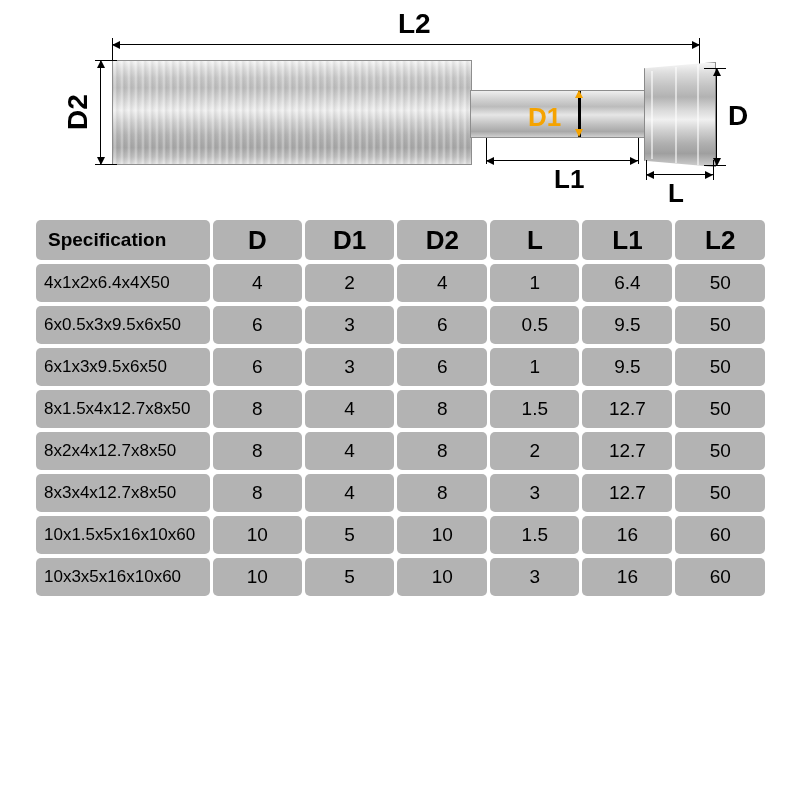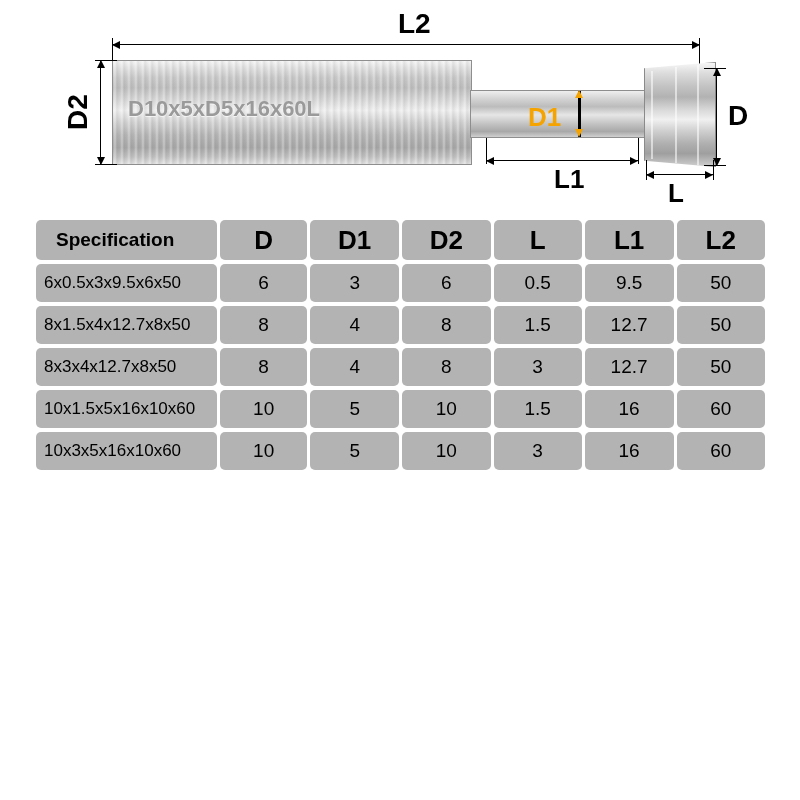--- a/index.html
+++ b/index.html
@@ -148,21 +148,21 @@
     font-weight: normal;
   }
   #spec-table thead th {
     font-size: 26px;
     font-weight: bold;
     height: 38px;
   }
   #spec-table thead th.spec-head {
     font-size: 19px;
     text-align: left;
-    padding-left: 20px;
+    padding-left: 12px;
     margin-top: 45px;
   }
   #spec-table td.spec-cell {
     font-size: 17px;
     text-align: left;
     padding-left: 8px;
   }
   #spec-table td.num {
     font-size: 19px;
   }
@@ -175,21 +175,20 @@
 <div id="diagram">
 
   <div class="dim-label" style="left:398px; top:8px; font-size:28px;">L2</div>
   <div class="arrow-line" style="left:112px; top:44px; width:588px;"></div>
   <div class="arrow-head ah-left" style="left:112px; top:41px;"></div>
   <div class="arrow-head ah-right" style="left:692px; top:41px;"></div>
   <div class="ext-line" style="left:112px; top:38px; width:1px; height:30px;"></div>
   <div class="ext-line" style="left:699px; top:38px; width:1px; height:30px;"></div>
 
   <div class="shank"></div>
-  <div class="engraving">D10x5xD5x16x60L</div>
   <div class="neck"></div>
   <div class="head">
     <div class="head-flute" style="left:6px; top:8px; width:2px; height:88px;"></div>
     <div class="head-flute" style="left:30px; top:4px; width:2px; height:96px;"></div>
     <div class="head-flute" style="left:52px; top:2px; width:2px; height:100px;"></div>
   </div>
 
   <div class="dim-label rot90" style="left:60px; top:96px; font-size:28px;">D2</div>
   <div class="arrow-line vert" style="left:100px; top:60px; width:1px; height:105px;"></div>
   <div class="arrow-head ah-up" style="left:97px; top:60px;"></div>
@@ -231,34 +230,61 @@
       <th class="col-num">D</th>
       <th class="col-num">D1</th>
       <th class="col-num">D2</th>
       <th class="col-num">L</th>
       <th class="col-num">L1</th>
       <th class="col-num">L2</th>
     </tr>
   </thead>
   <tbody id="table-body">
       <tr>
+        <td class="spec-cell col-spec">4x1x2x6.4x4X50</td>
+        <td class="num col-num">4</td>
+        <td class="num col-num">2</td>
+        <td class="num col-num">4</td>
+        <td class="num col-num">1</td>
+        <td class="num col-num">6.4</td>
+        <td class="num col-num">50</td>
+      </tr>
+      <tr>
         <td class="spec-cell col-spec">6x0.5x3x9.5x6x50</td>
         <td class="num col-num">6</td>
         <td class="num col-num">3</td>
         <td class="num col-num">6</td>
         <td class="num col-num">0.5</td>
         <td class="num col-num">9.5</td>
         <td class="num col-num">50</td>
       </tr>
       <tr>
+        <td class="spec-cell col-spec">6x1x3x9.5x6x50</td>
+        <td class="num col-num">6</td>
+        <td class="num col-num">3</td>
+        <td class="num col-num">6</td>
+        <td class="num col-num">1</td>
+        <td class="num col-num">9.5</td>
+        <td class="num col-num">50</td>
+      </tr>
+      <tr>
         <td class="spec-cell col-spec">8x1.5x4x12.7x8x50</td>
         <td class="num col-num">8</td>
         <td class="num col-num">4</td>
         <td class="num col-num">8</td>
         <td class="num col-num">1.5</td>
+        <td class="num col-num">12.7</td>
+        <td class="num col-num">50</td>
+      </tr>
+      <tr>
+        <td class="spec-cell col-spec">8x2x4x12.7x8x50</td>
+        <td class="num col-num">8</td>
+        <td class="num col-num">4</td>
+        <td class="num col-num">8</td>
+        <td class="num col-num">2</td>
         <td class="num col-num">12.7</td>
         <td class="num col-num">50</td>
       </tr>
       <tr>
         <td class="spec-cell col-spec">8x3x4x12.7x8x50</td>
         <td class="num col-num">8</td>
         <td class="num col-num">4</td>
         <td class="num col-num">8</td>
         <td class="num col-num">3</td>
         <td class="num col-num">12.7</td>

